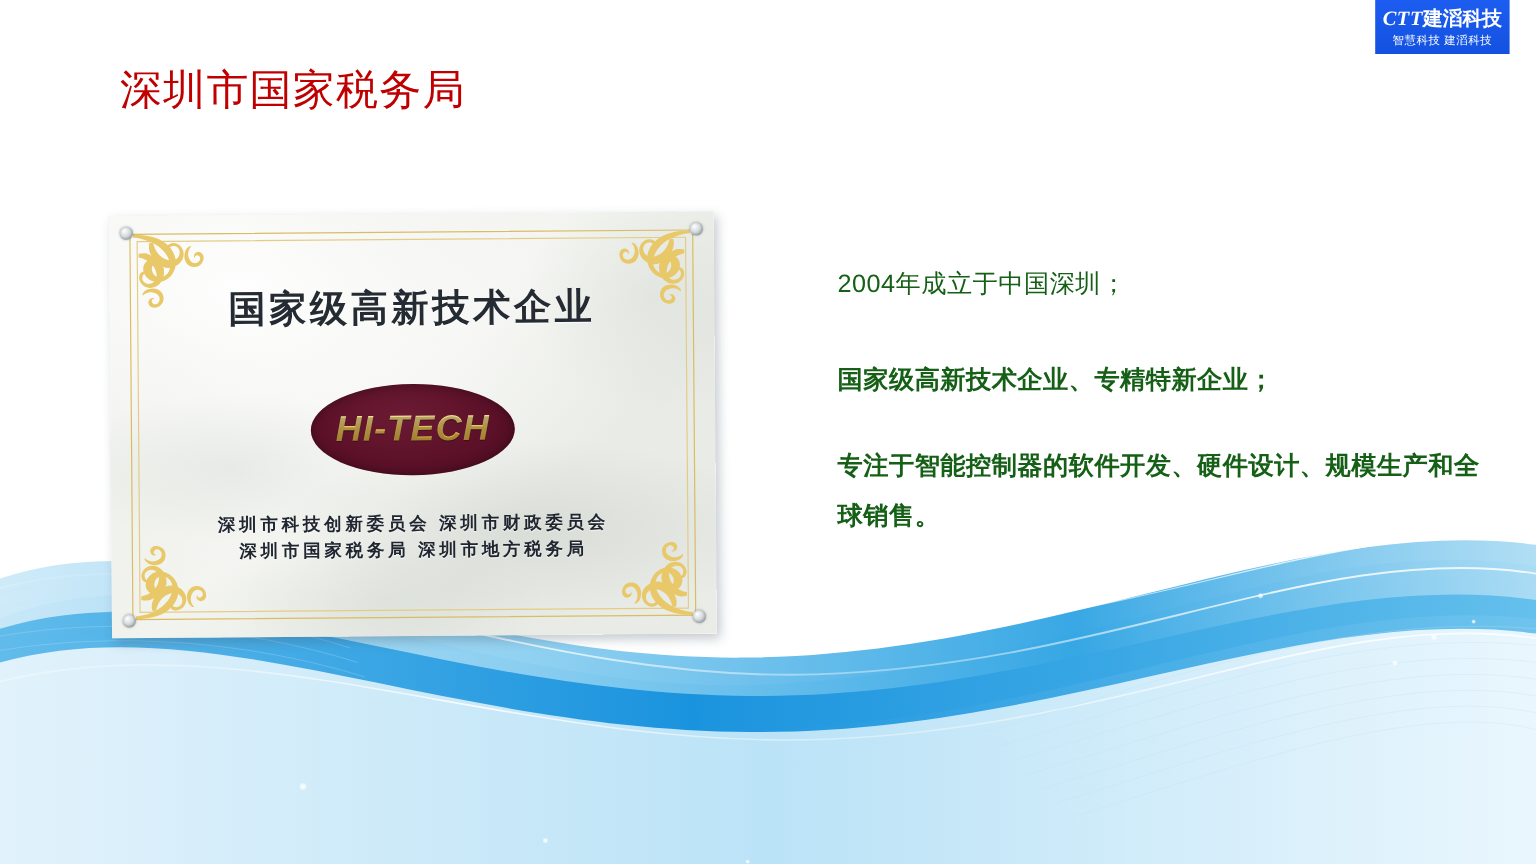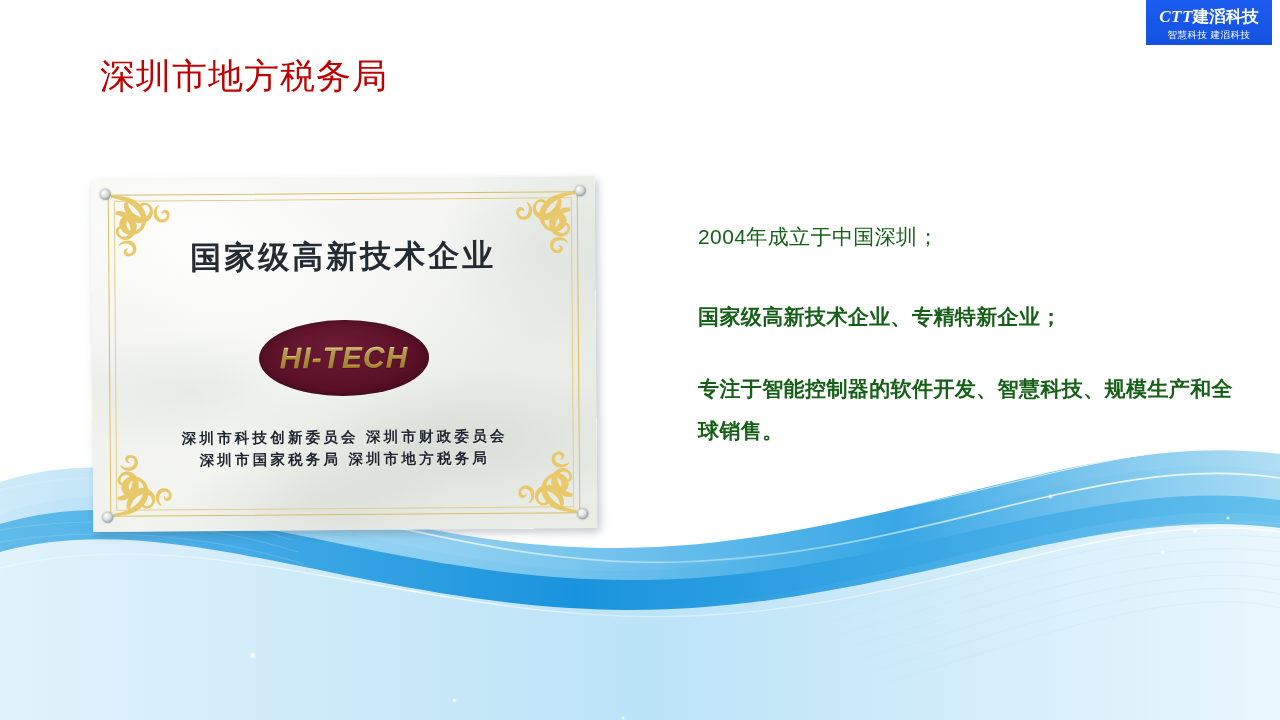--- a/index.html
+++ b/index.html
@@ -14,21 +14,21 @@
     overflow: hidden;
     background: #ffffff;
     font-family: "Liberation Sans", "DejaVu Sans", sans-serif;
   }
 
   
   #brand-logo {
     position: absolute;
     top: 0;
     left: 1146px;
-    width: 126px;
+    width: 112px;
     height: 45px;
     background: #1456E8;
     background: linear-gradient(180deg, #1c5cf0 0%, #1352e0 100%);
     display: flex;
     flex-direction: column;
     align-items: center;
     justify-content: center;
     box-sizing: border-box;
     padding-top: 2px;
   }
@@ -302,21 +302,21 @@
     <span class="sparkle" style="left:660px; top:110px; width:4px; height:4px;"></span>
   </div>
 
   <div id="brand-logo">
     <div class="brand-main">
       <span class="cttmark">CTT</span><span>建滔科技</span>
     </div>
     <div class="brand-tag">智慧科技  建滔科技</div>
   </div>
 
-  <div id="slide-title">深圳市地方税务局</div>
+  <div id="slide-title">深圳市国家税务局</div>
 
   <div id="plaque">
     <div class="marble"></div>
 
     <div class="gold-frame-outer"></div>
     <div class="gold-frame-inner"></div>
 
     <div class="corner tl">
       <svg viewBox="0 0 100 100" xmlns="http://www.w3.org/2000/svg" fill="currentColor">
         <path d="M8,8 C26,10 40,18 46,30 C50,38 49,46 43,50 C38,54 31,52 29,46 C27,41 30,36 35,36 C32,32 26,31 22,35 C17,40 18,49 25,54 C33,60 45,57 51,48 C58,38 55,24 44,15 C36,8 22,5 8,5 Z"></path>
@@ -371,16 +371,16 @@
 
     <div id="plaque-issuers">
       <div class="issuer-line">深圳市科技创新委员会  深圳市财政委员会</div>
       <div class="issuer-line">深圳市国家税务局  深圳市地方税务局</div>
     </div>
   </div>
 
   <div id="bullets">
     <div class="bullet b1">2004年成立于中国深圳；</div>
     <div class="bullet b2">国家级高新技术企业、专精特新企业；</div>
-    <div class="bullet b3">专注于智能控制器的软件开发、智慧科技、规模生产和全球销售。</div>
+    <div class="bullet b3">专注于智能控制器的软件开发、硬件设计、规模生产和全球销售。</div>
   </div>
 
 </div>
 
 </body></html>

